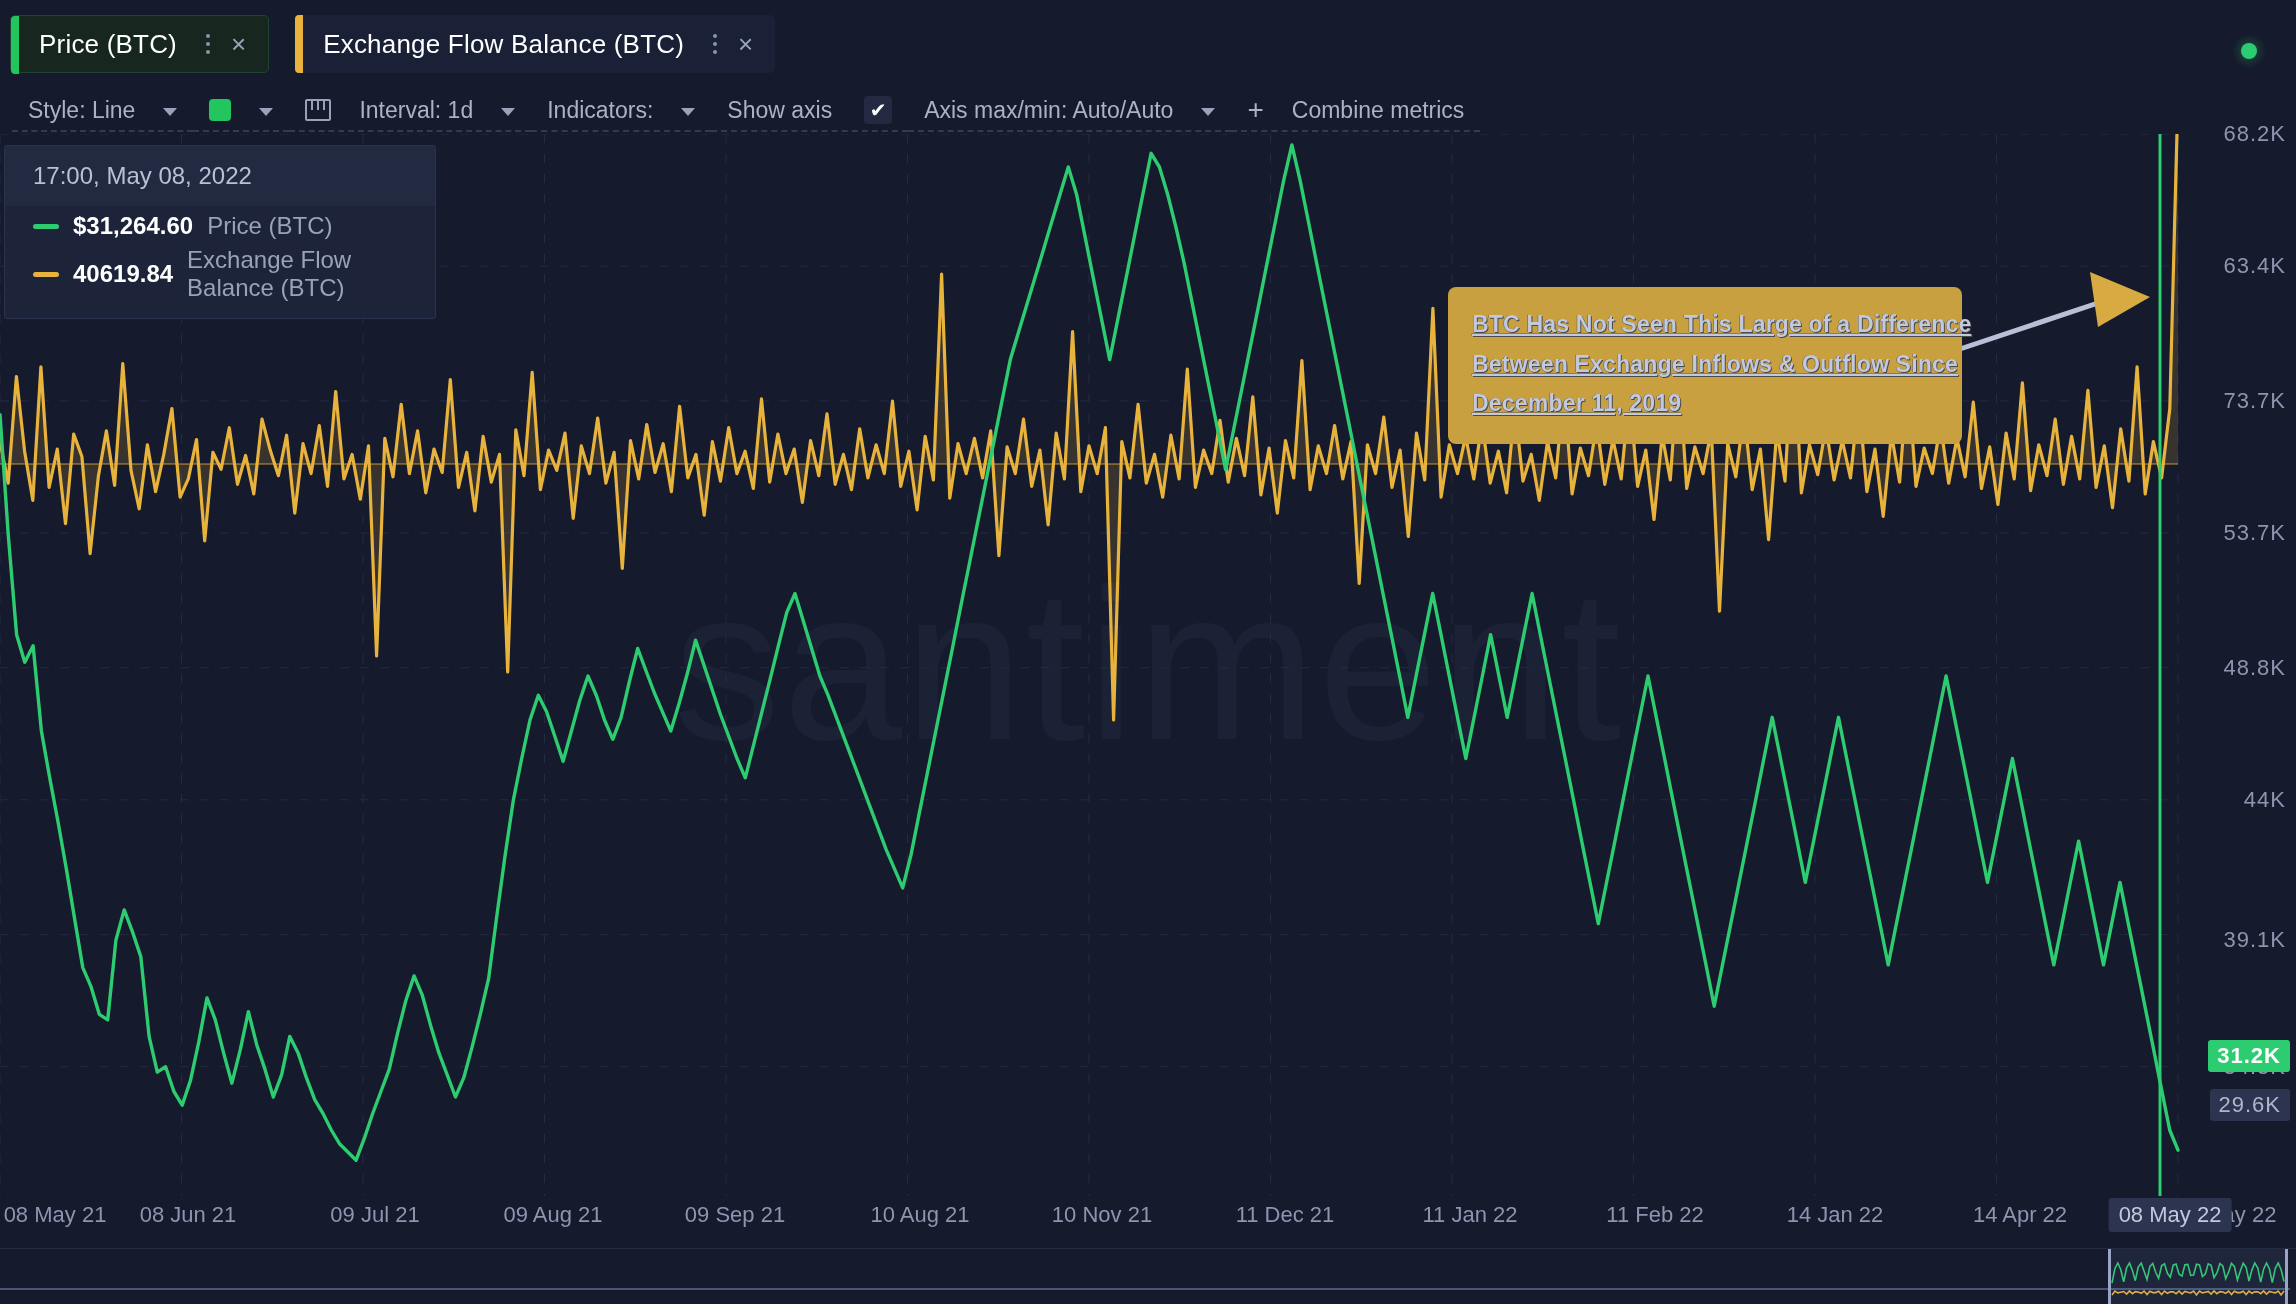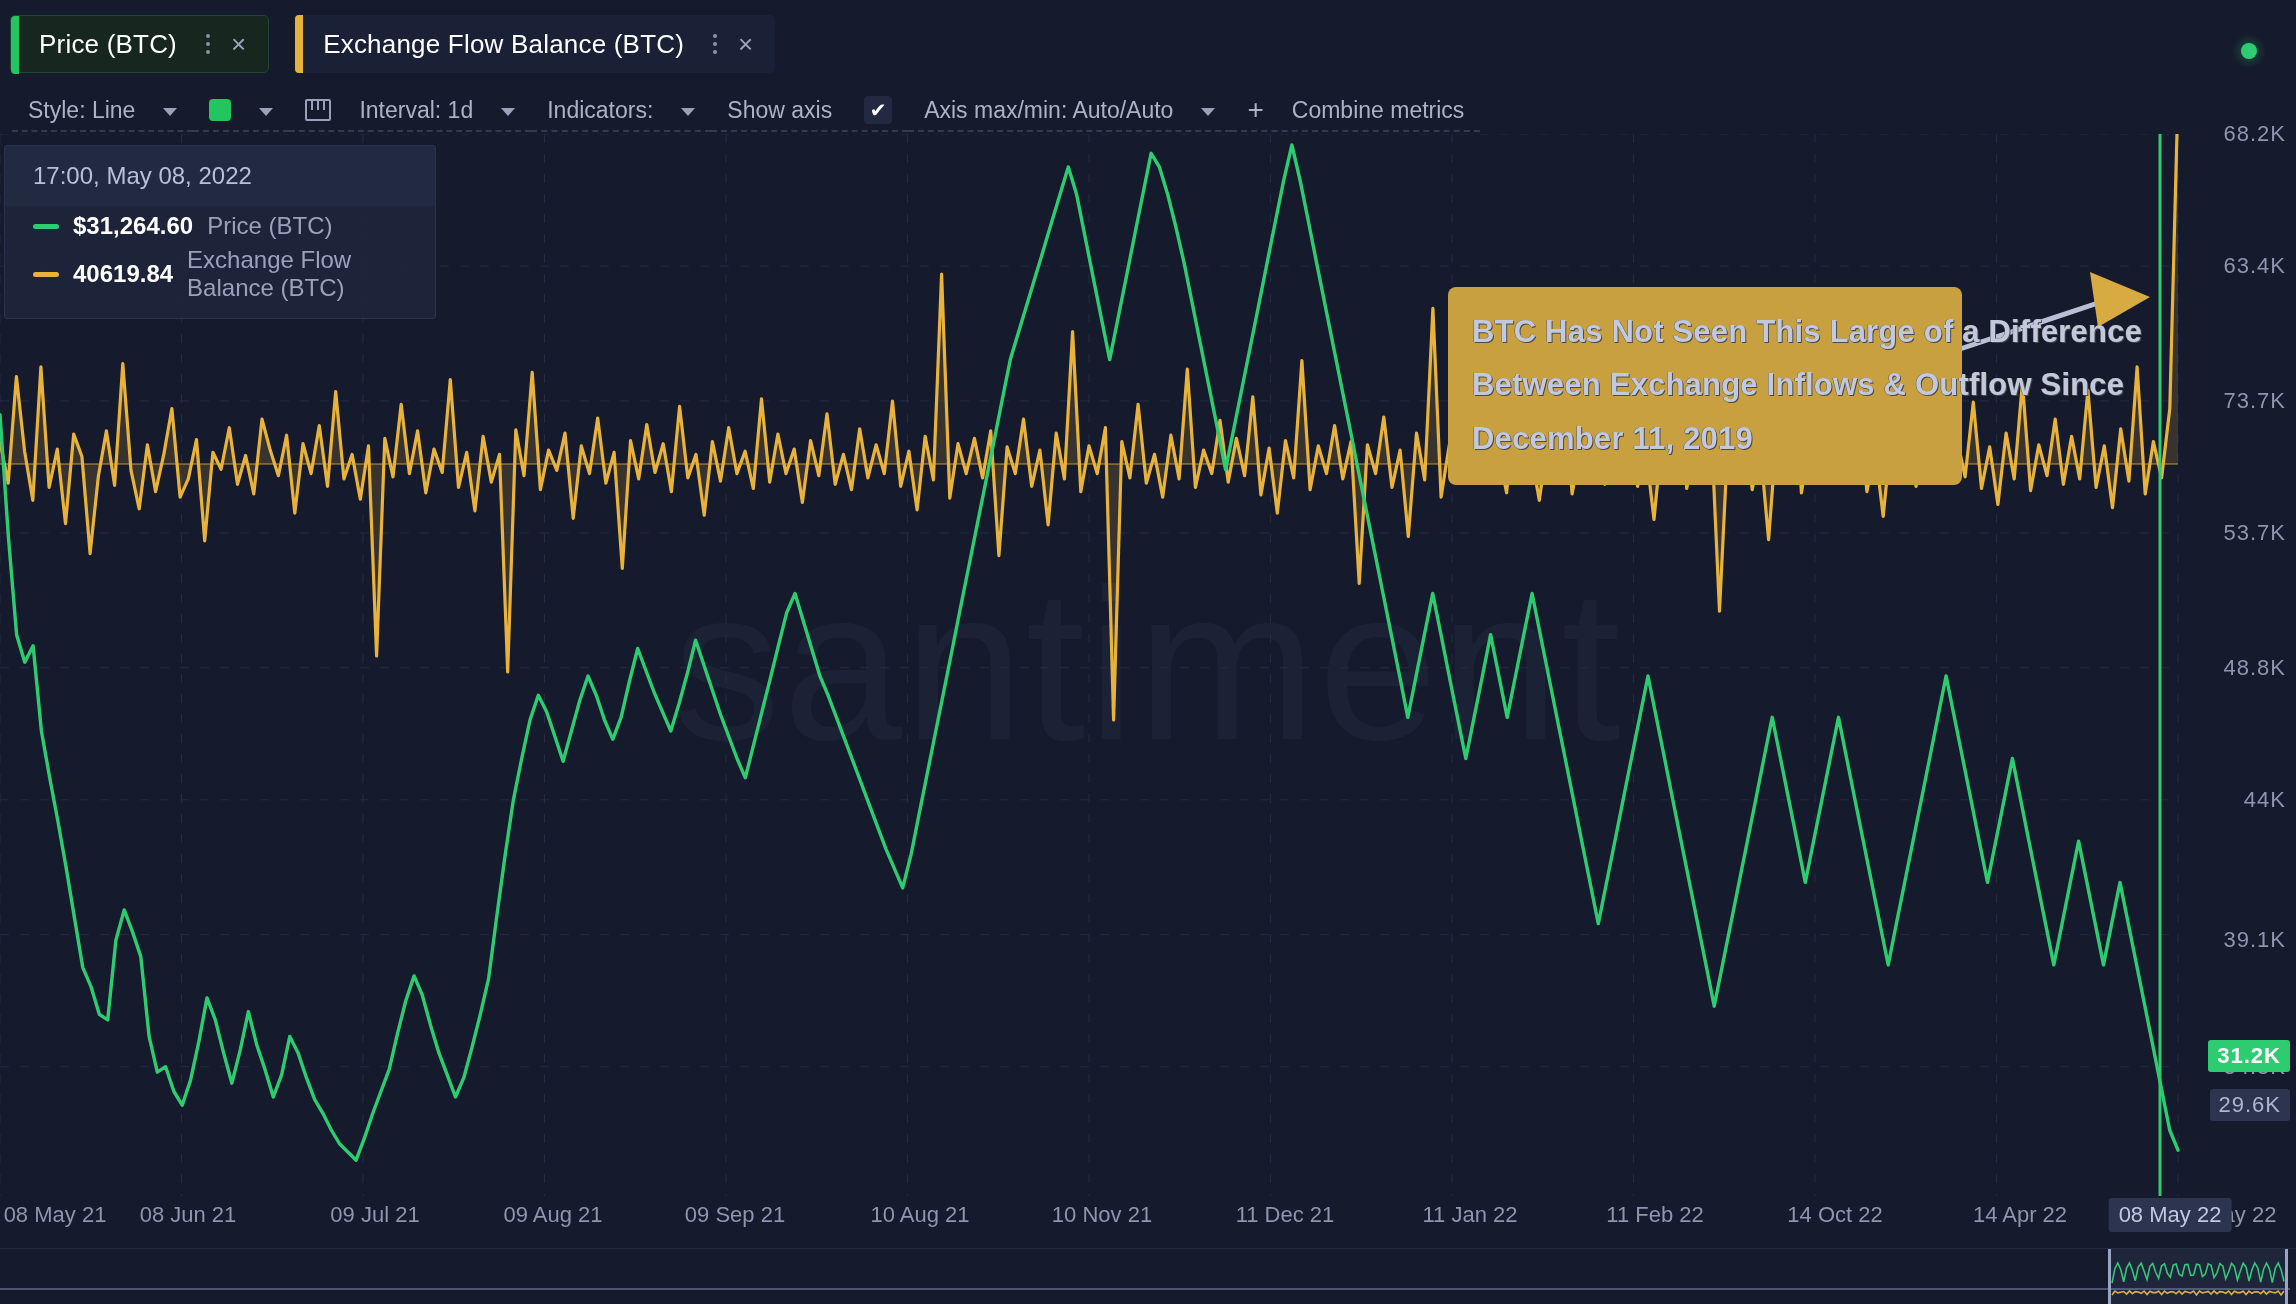--- a/index.html
+++ b/index.html
@@ -91,23 +91,23 @@
   .tt-dash { width: 26px; height: 5px; border-radius: 3px; flex: none; }
   .tt-val { font-size: 24px; color: #ffffff; font-weight: bold; }
   .tt-name { font-size: 24px; color: #99a1bb; }
 
   
   .callout {
     position: absolute; left: 1448px; top: 153px; width: 514px;
     background: #c8a03f; border-radius: 8px; padding: 18px 24px 20px 24px;
   }
   .callout-line {
-    font-size: 31px; font-weight: bold; color: #c3c9dc; line-height: 1.72;
+    font-size: 23px; font-weight: bold; color: #c3c9dc; line-height: 1.72;
     text-shadow: 1px 1px 0 #4a4a4a, -0.5px -0.5px 0 #5a5a5a;
-    letter-spacing: .2px; white-space: nowrap;
+    letter-spacing: .2px; white-space: nowrap; text-decoration: underline;
   }
 
   
   .y-axis { position: absolute; right: 0; top: 134px; width: 118px; height: 1062px; }
   .y-lab {
     position: absolute; right: 10px; font-size: 22px; color: #8d95af;
     letter-spacing: 1px; white-space: nowrap; transform: translateY(-50%);
   }
   .y-lab.badge-green {
     background: #2ecc71; color: #ffffff; font-weight: bold;
@@ -276,21 +276,21 @@
       <div class="x-lab" style="left: 55px;">08 May 21</div>
       <div class="x-lab" style="left: 188px;">08 Jun 21</div>
       <div class="x-lab" style="left: 375px;">09 Jul 21</div>
       <div class="x-lab" style="left: 553px;">09 Aug 21</div>
       <div class="x-lab" style="left: 735px;">09 Sep 21</div>
       <div class="x-lab" style="left: 920px;">10 Aug 21</div>
       <div class="x-lab" style="left: 1102px;">10 Nov 21</div>
       <div class="x-lab" style="left: 1285px;">11 Dec 21</div>
       <div class="x-lab" style="left: 1470px;">11 Jan 22</div>
       <div class="x-lab" style="left: 1655px;">11 Feb 22</div>
-      <div class="x-lab" style="left: 1835px;">14 Oct 22</div>
+      <div class="x-lab" style="left: 1835px;">14 Jan 22</div>
       <div class="x-lab" style="left: 2020px;">14 Apr 22</div>
       <div class="x-lab" style="left: 2225px;">16 May 22</div>
       <div class="x-lab cursor" style="left: 2170px;">08 May 22</div>
     </div>
 
   <div class="navigator">
     <svg id="nav-svg" width="2296" height="55">
         <path d="M 0.0 39.2L 3.8 35.0L 7.6 38.9L 11.5 35.2L 15.3 38.6L 19.1 35.6L 22.9 38.4L 26.8 36.1L 30.6 38.2L 34.4 36.8L 38.2 38.0L 42.1 37.6L 45.9 38.0L 49.7 37.7L 53.5 38.0L 57.3 36.9L 61.2 38.1L 65.0 36.2L 68.8 38.3L 72.6 35.7L 76.5 38.6L 80.3 35.3L 84.1 38.8L 87.9 35.0L 91.8 39.2L 95.6 35.0L 99.4 38.9L 103.2 35.2L 107.0 38.7L 110.9 35.5L 114.7 38.4L 118.5 36.1L 122.3 38.2L 126.2 36.7L 130.0 38.1L 133.8 37.4L 137.6 38.0L 141.5 37.8L 145.3 38.0L 149.1 37.0L 152.9 38.1L 156.7 36.3L 160.6 38.3L 164.4 35.8L 168.2 38.5L 172.0 35.3L 175.9 38.8L 179.7 35.1L 183.5 39.1L 187.3 35.0L 191.2 39.0L 195.0 35.1L 198.8 38.7L 202.6 35.5L 206.4 38.4L 210.3 36.0L 214.1 38.2L 217.9 36.6L 221.7 38.1L 225.6 37.3L 229.4 38.0L 233.2 37.9L 237.0 38.0L 240.9 37.2L 244.7 38.1L 248.5 36.4L 252.3 38.3L 256.1 35.8L 260.0 38.5L 263.8 35.4L 267.6 38.8L 271.4 35.1L 275.3 26.4L 279.1 35.0L 282.9 39.0L 286.7 35.1L 290.6 38.7L 294.4 35.4L 298.2 38.5L 302.0 35.9L 305.8 38.3L 309.7 36.5L 313.5 38.1L 317.3 37.2L 321.1 38.0L 325.0 38.0L 328.8 38.0L 332.6 37.3L 336.4 26.4L 340.3 36.6L 344.1 38.2L 347.9 35.9L 351.7 38.4L 355.5 35.4L 359.4 38.7L 363.2 35.1L 367.0 39.0L 370.8 35.0L 374.7 39.1L 378.5 35.1L 382.3 38.8L 386.1 35.3L 389.9 38.5L 393.8 35.8L 397.6 38.3L 401.4 36.4L 405.2 38.1L 409.1 37.1L 412.9 38.0L 416.7 37.8L 420.5 38.0L 424.4 37.4L 428.2 38.1L 432.0 36.7L 435.8 38.2L 439.6 36.0L 443.5 38.4L 447.3 35.5L 451.1 38.7L 454.9 35.2L 458.8 39.0L 462.6 35.0L 466.4 39.1L 470.2 35.1L 474.1 38.8L 477.9 35.3L 481.7 38.6L 485.5 35.7L 489.3 38.3L 493.2 36.3L 497.0 38.1L 500.8 37.0L 504.6 38.0L 508.5 37.7L 512.3 38.0L 516.1 37.5L 519.9 38.1L 523.8 36.8L 527.6 38.2L 531.4 36.1L 535.2 38.4L 539.0 35.6L 542.9 38.6L 546.7 35.2L 550.5 38.9L 554.3 35.0L 558.2 39.2L 562.0 35.0L 565.8 38.9L 569.6 35.2L 573.5 38.6L 577.3 35.6L 581.1 38.3L 584.9 36.2L 588.7 38.2L 592.6 36.8L 596.4 38.0L 600.2 37.6L 604.0 38.0L 607.9 37.6L 611.7 38.0L 615.5 36.9L 619.3 38.2L 623.2 36.2L 627.0 38.3L 630.8 35.7L 634.6 38.6L 638.4 35.3L 642.3 38.9L 646.1 35.0L 649.9 39.2L 653.7 35.0L 657.6 38.9L 661.4 35.2L 665.2 38.6L 669.0 35.6L 672.9 38.4L 676.7 36.1L 680.5 38.2L 684.3 36.7L 688.1 38.1L 692.0 37.5L 695.8 38.0L 699.6 37.8L 703.4 38.0L 707.3 37.0L 711.1 38.1L 714.9 36.3L 718.7 38.3L 722.6 35.7L 726.4 38.5L 730.2 35.3L 734.0 38.8L 737.8 35.1L 741.7 39.1L 745.5 35.0L 749.3 39.0L 753.1 35.2L 757.0 38.7L 760.8 35.5L 764.6 38.4L 768.4 36.0L 772.3 38.2L 776.1 36.6L 779.9 38.1L 783.7 37.4L 787.5 38.0L 791.4 37.9L 795.2 38.0L 799.0 37.1L 802.8 38.1L 806.7 36.4L 810.5 38.3L 814.3 35.8L 818.1 38.5L 822.0 35.4L 825.8 38.8L 829.6 35.1L 833.4 39.1L 837.2 35.0L 841.1 39.0L 844.9 35.1L 848.7 38.7L 852.5 35.4L 856.4 38.5L 860.2 35.9L 864.0 38.2L 867.8 36.5L 871.7 38.1L 875.5 37.2L 879.3 38.0L 883.1 38.0L 886.9 38.0L 890.8 37.2L 894.6 38.1L 898.4 36.5L 902.2 38.2L 906.1 35.9L 909.9 38.5L 913.7 35.4L 917.5 38.7L 921.4 35.1L 925.2 39.0L 929.0 35.0L 932.8 39.1L 936.6 35.1L 940.5 38.8L 944.3 35.4L 948.1 38.5L 951.9 35.8L 955.8 38.3L 959.6 36.4L 963.4 38.1L 967.2 37.1L 971.1 38.0L 974.9 37.9L 978.7 38.0L 982.5 37.3L 986.3 38.1L 990.2 36.6L 994.0 38.2L 997.8 36.0L 1001.6 38.4L 1005.5 35.5L 1009.3 38.7L 1013.1 35.2L 1016.9 39.0L 1020.8 35.0L 1024.6 39.1L 1028.4 35.1L 1032.2 38.8L 1036.0 35.3L 1039.9 38.5L 1043.7 35.7L 1047.5 38.3L 1051.3 36.3L 1055.2 38.1L 1059.0 37.0L 1062.8 38.0L 1066.6 37.8L 1070.5 38.0L 1074.3 37.5L 1078.1 38.1L 1081.9 36.7L 1085.7 38.2L 1089.6 36.1L 1093.4 38.4L 1097.2 35.6L 1101.0 38.6L 1104.9 35.2L 1108.7 38.9L 1112.5 35.0L 1116.3 39.2L 1120.2 35.0L 1124.0 38.9L 1127.8 35.3L 1131.6 38.6L 1135.4 35.7L 1139.3 38.3L 1143.1 36.2L 1146.9 24.8L 1150.7 36.9L 1154.6 38.0L 1158.4 37.6L 1162.2 38.0L 1166.0 37.6L 1169.8 38.0L 1173.7 36.8L 1177.5 38.2L 1181.3 36.2L 1185.1 38.3L 1189.0 35.6L 1192.8 38.6L 1196.6 35.2L 1200.4 38.9L 1204.3 35.0L 1208.1 39.2L 1211.9 35.0L 1215.7 38.9L 1219.5 35.2L 1223.4 38.6L 1227.2 35.6L 1231.0 38.4L 1234.8 36.1L 1238.7 38.2L 1242.5 36.8L 1246.3 38.1L 1250.1 37.5L 1254.0 38.0L 1257.8 37.7L 1261.6 38.0L 1265.4 37.0L 1269.2 38.1L 1273.1 36.3L 1276.9 38.3L 1280.7 35.7L 1284.5 38.6L 1288.4 35.3L 1292.2 38.8L 1296.0 35.0L 1299.8 39.1L 1303.7 35.0L 1307.5 39.0L 1311.3 35.2L 1315.1 38.7L 1318.9 35.5L 1322.8 38.4L 1326.6 36.0L 1330.4 38.2L 1334.2 36.7L 1338.1 38.1L 1341.9 37.4L 1345.7 38.0L 1349.5 37.8L 1353.4 38.0L 1357.2 37.1L 1361.0 38.1L 1364.8 36.4L 1368.6 38.3L 1372.5 35.8L 1376.3 38.5L 1380.1 35.3L 1383.9 38.8L 1387.8 35.1L 1391.6 39.1L 1395.4 35.0L 1399.2 39.0L 1403.1 35.1L 1406.9 38.7L 1410.7 35.4L 1414.5 38.4L 1418.3 35.9L 1422.2 38.2L 1426.0 36.6L 1429.8 38.1L 1433.6 37.3L 1437.5 38.0L 1441.3 38.0L 1445.1 38.0L 1448.9 37.2L 1452.8 38.1L 1456.6 36.5L 1460.4 38.3L 1464.2 35.9L 1468.0 38.5L 1471.9 35.4L 1475.7 38.7L 1479.5 35.1L 1483.3 39.0L 1487.2 35.0L 1491.0 39.1L 1494.8 35.1L 1498.6 38.8L 1502.5 35.4L 1506.3 38.5L 1510.1 35.8L 1513.9 38.3L 1517.7 36.5L 1521.6 38.1L 1525.4 37.2L 1529.2 38.0L 1533.0 37.9L 1536.9 38.0L 1540.7 37.3L 1544.5 38.1L 1548.3 36.6L 1552.2 38.2L 1556.0 36.0L 1559.8 38.4L 1563.6 35.5L 1567.4 38.7L 1571.3 35.1L 1575.1 39.0L 1578.9 35.0L 1582.7 39.1L 1586.6 35.1L 1590.4 38.8L 1594.2 35.3L 1598.0 38.5L 1601.9 35.8L 1605.7 38.3L 1609.5 36.3L 1613.3 38.1L 1617.1 37.0L 1621.0 38.0L 1624.8 37.8L 1628.6 38.0L 1632.4 37.4L 1636.3 38.1L 1640.1 36.7L 1643.9 38.2L 1647.7 36.0L 1651.6 38.4L 1655.4 35.5L 1659.2 38.7L 1663.0 35.2L 1666.8 38.9L 1670.7 35.0L 1674.5 39.1L 1678.3 35.0L 1682.1 38.8L 1686.0 35.3L 1689.8 38.6L 1693.6 35.7L 1697.4 38.3L 1701.3 36.2L 1705.1 38.1L 1708.9 36.9L 1712.7 38.0L 1716.5 37.7L 1720.4 38.0L 1724.2 37.5L 1728.0 38.0L 1731.8 36.8L 1735.7 38.2L 1739.5 36.1L 1743.3 38.4L 1747.1 35.6L 1751.0 38.6L 1754.8 35.2L 1758.6 38.9L 1762.4 35.0L 1766.2 39.2L 1770.1 35.0L 1773.9 38.9L 1777.7 35.2L 1781.5 38.6L 1785.4 35.6L 1789.2 38.4L 1793.0 36.1L 1796.8 38.2L 1800.7 36.8L 1804.5 38.0L 1808.3 37.6L 1812.1 38.0L 1815.9 37.7L 1819.8 38.0L 1823.6 36.9L 1827.4 38.1L 1831.2 36.2L 1835.1 38.3L 1838.9 35.7L 1842.7 38.6L 1846.5 35.3L 1850.4 38.8L 1854.2 35.0L 1858.0 39.2L 1861.8 35.0L 1865.6 38.9L 1869.5 35.2L 1873.3 38.6L 1877.1 35.5L 1880.9 38.4L 1884.8 36.1L 1888.6 38.2L 1892.4 36.7L 1896.2 38.1L 1900.1 37.4L 1903.9 38.0L 1907.7 37.8L 1911.5 38.0L 1915.3 37.0L 1919.2 38.1L 1923.0 36.3L 1926.8 38.3L 1930.6 35.8L 1934.5 38.5L 1938.3 35.3L 1942.1 38.8L 1945.9 35.1L 1949.7 39.1L 1953.6 35.0L 1957.4 39.0L 1961.2 35.1L 1965.0 38.7L 1968.9 35.5L 1972.7 38.4L 1976.5 36.0L 1980.3 38.2L 1984.2 36.6L 1988.0 38.1L 1991.8 37.3L 1995.6 38.0L 1999.4 37.9L 2003.3 38.0L 2007.1 37.1L 2010.9 38.1L 2014.7 36.4L 2018.6 38.3L 2022.4 35.8L 2026.2 38.5L 2030.0 35.4L 2033.9 38.8L 2037.7 35.1L 2041.5 39.1L 2045.3 35.0L 2049.1 39.0L 2053.0 35.1L 2056.8 38.7L 2060.6 35.4L 2064.4 38.5L 2068.3 35.9L 2072.1 38.3L 2075.9 36.5L 2079.7 38.1L 2083.6 37.2L 2087.4 12.6L 2091.2 16.1L 2095.0 32.9L 2098.8 16.6L 2102.7 11.7L 2106.5 23.1L 2110.3 23.8L 2114.1 11.4L 2118.0 15.2L 2121.8 32.2L 2125.6 15.3L 2129.4 10.7L 2133.3 22.4L 2137.1 22.4L 2140.9 10.3L 2144.7 14.4L 2148.5 31.4L 2152.4 14.0L 2156.2 9.7L 2160.0 21.7L 2163.8 21.0L 2167.7 9.2L 2171.5 13.6L 2175.3 30.0L 2179.1 12.7L 2183.0 8.8L 2186.8 21.0L 2190.6 19.7L 2194.4 8.1L 2198.2 12.8L 2202.1 28.5L 2205.9 11.5L 2209.7 7.8L 2213.5 20.2L 2217.4 18.3L 2221.2 6.9L 2225.0 12.0L 2228.8 27.1L 2232.7 10.2L 2236.5 6.9L 2240.3 19.5L 2244.1 16.9L 2247.9 5.8L 2251.8 11.2L 2255.6 25.7L 2259.4 8.9L 2263.2 5.9L 2267.1 18.8L 2270.9 15.5L 2274.7 4.7L 2278.5 10.4L 2282.4 24.3L 2286.2 7.7L 2290.0 5.0" fill="none" stroke="#5c6par" stroke-width="1.2"></path>
         <line x1="0" y1="40" x2="2290" y2="40" stroke="#5c6a92" stroke-width="1.4"></line>
         <path d="M 2112.0 34.0L 2114.9 19.7L 2117.8 14.0L 2120.7 20.5L 2123.7 32.8L 2126.6 18.9L 2129.5 14.1L 2132.4 21.4L 2135.3 31.7L 2138.2 18.1L 2141.2 14.2L 2144.1 22.3L 2147.0 30.5L 2149.9 17.4L 2152.8 14.4L 2155.7 23.3L 2158.6 29.4L 2161.6 16.8L 2164.5 14.7L 2167.4 24.3L 2170.3 28.2L 2173.2 16.2L 2176.1 15.0L 2179.1 25.3L 2182.0 27.1L 2184.9 15.7L 2187.8 15.4L 2190.7 26.4L 2193.6 26.0L 2196.5 15.3L 2199.5 15.9L 2202.4 27.5L 2205.3 25.0L 2208.2 14.9L 2211.1 16.4L 2214.0 28.6L 2216.9 24.0L 2219.9 14.6L 2222.8 17.0L 2225.7 29.7L 2228.6 23.0L 2231.5 14.3L 2234.4 17.6L 2237.4 30.9L 2240.3 22.0L 2243.2 14.2L 2246.1 18.3L 2249.0 32.0L 2251.9 21.1L 2254.8 14.0L 2257.8 19.1L 2260.7 33.2L 2263.6 20.2L 2266.5 14.0L 2269.4 19.9L 2272.3 33.6L 2275.3 19.4L 2278.2 14.0L 2281.1 20.8L 2284.0 32.5" fill="none" stroke="#2ecc71" stroke-width="1.6"></path>

